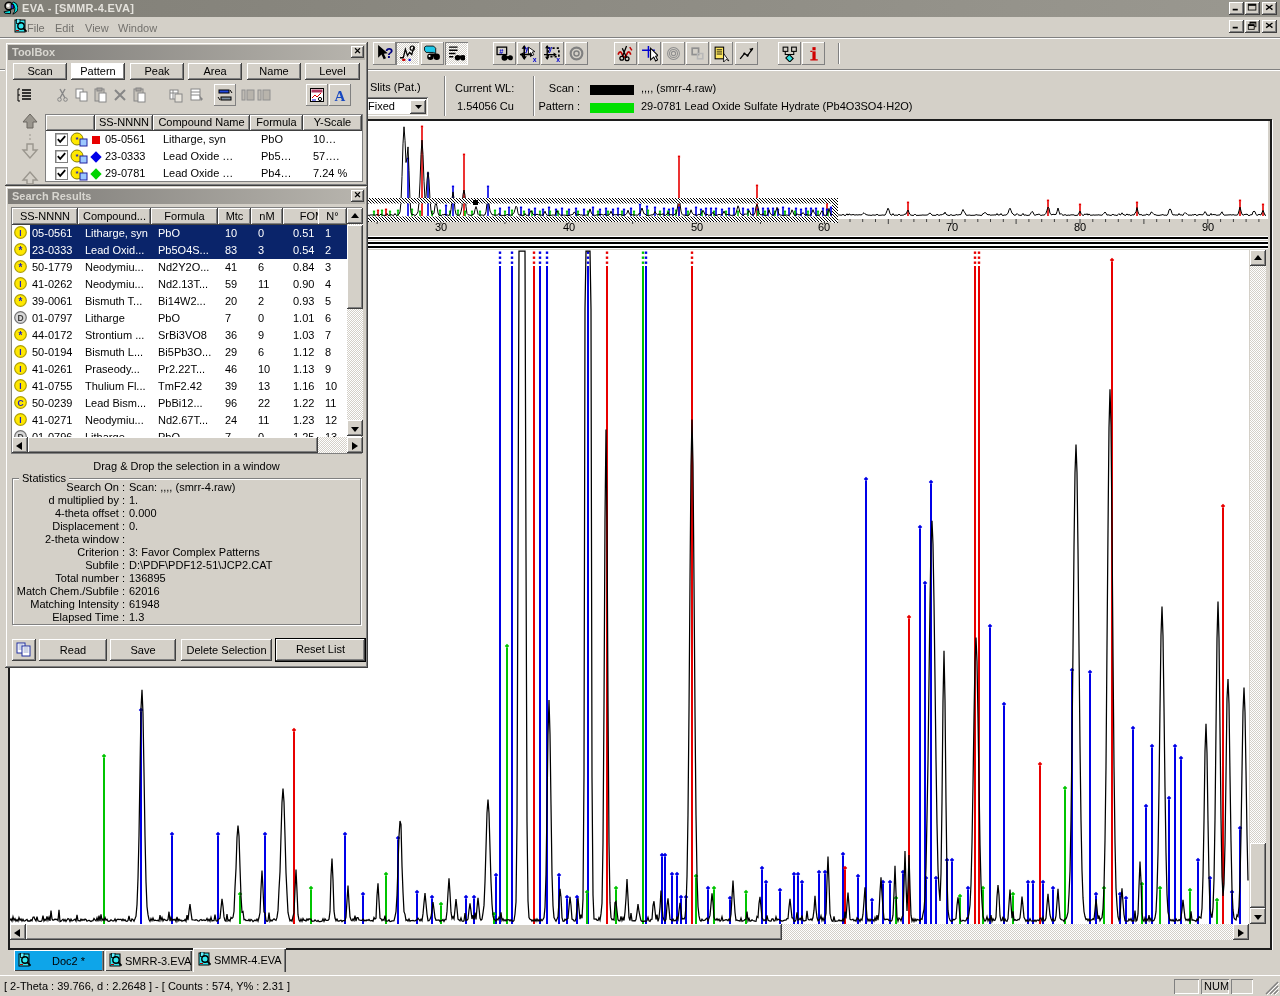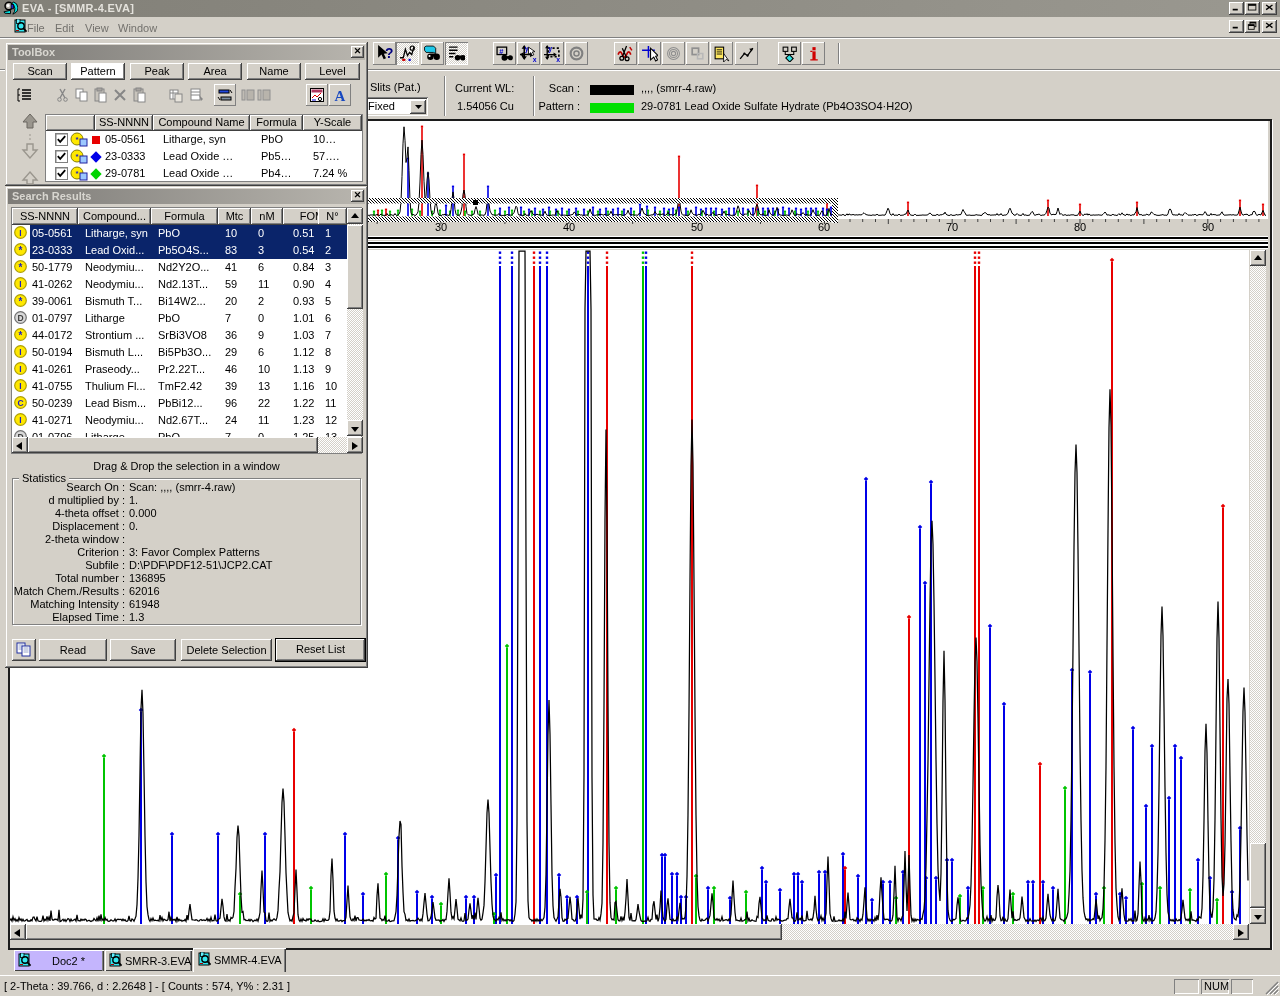--- a/index.html
+++ b/index.html
@@ -527,21 +527,21 @@
     </svg>
   </div>
 <div class="abs arrowbtn" style="left:1233px;top:924px;width:16px;height:16px">
     <svg width="9" height="10" viewBox="0 0 9 10">
       <path d="M8 5 L2 1 V9 Z" fill="#000"></path>
     </svg>
   </div>
 <div class="abs" style="left:26px;top:924px;width:756px;height:16px;background:#d4d0c8;box-shadow:inset -1px -1px 0 #404040,inset 1px 1px 0 #fff,inset -2px -2px 0 #808080"></div>
 <div class="abs" style="left:1249px;top:924px;width:17px;height:16px;background:#d4d0c8"></div>
 <div class="abs" style="left:0;top:950px;width:1280px;height:25px;background:#d4d0c8"></div>
-<div class="abs" style="left:14px;top:950px;width:90px;height:21px;background:#c4b5fd;white-space:nowrap;box-shadow:inset 1px 1px 0 #fff,inset -1px 0 0 #404040,inset -2px 0 0 #808080,inset 0 -1px 0 #404040">
+<div class="abs" style="left:14px;top:950px;width:90px;height:21px;background:#0ea5e9;white-space:nowrap;box-shadow:inset 1px 1px 0 #fff,inset -1px 0 0 #404040,inset -2px 0 0 #808080,inset 0 -1px 0 #404040">
     <span style="position:absolute;left:4px;top:3px"><svg width="14" height="14" viewBox="0 0 14 14">
         <rect x="1" y="1" width="10" height="12" fill="#35e8f0" stroke="#000" stroke-width="1"></rect>
         <rect x="2.5" y="0" width="3.5" height="4.5" fill="#60f0ff" stroke="#000" stroke-width="0.8"></rect>
         <circle cx="7" cy="7" r="3.2" fill="none" stroke="#000" stroke-width="1.4"></circle>
         <path d="M9.4 9.4 L12.6 12.6" stroke="#000" stroke-width="1.6"></path>
         <path d="M2 11.5 h3" stroke="#a00" stroke-width="1"></path>
       </svg></span>
     <span style="position:absolute;left:20px;top:5px"><span style="margin-left:18px">Doc2 *</span></span>
   </div>
 <div class="abs" style="left:105px;top:950px;width:87px;height:21px;background:#d4d0c8;white-space:nowrap;box-shadow:inset 1px 1px 0 #fff,inset -1px 0 0 #404040,inset -2px 0 0 #808080,inset 0 -1px 0 #404040">
@@ -967,21 +967,21 @@
     <div class="abs" style="left:0;top:334px;width:120px;text-align:right">Displacement :</div>
     <div class="abs" style="left:124px;top:334px">0.</div>
     <div class="abs" style="left:0;top:347px;width:120px;text-align:right">2-theta window :</div>
     <div class="abs" style="left:124px;top:347px"></div>
     <div class="abs" style="left:0;top:360px;width:120px;text-align:right">Criterion :</div>
     <div class="abs" style="left:124px;top:360px">3: Favor Complex Patterns</div>
     <div class="abs" style="left:0;top:373px;width:120px;text-align:right">Subfile :</div>
     <div class="abs" style="left:124px;top:373px">D:\PDF\PDF12-51\JCP2.CAT</div>
     <div class="abs" style="left:0;top:386px;width:120px;text-align:right">Total number :</div>
     <div class="abs" style="left:124px;top:386px">136895</div>
-    <div class="abs" style="left:0;top:399px;width:120px;text-align:right">Match Chem./Results :</div>
+    <div class="abs" style="left:0;top:399px;width:120px;text-align:right">Match Chem./Subfile :</div>
     <div class="abs" style="left:124px;top:399px">62016</div>
     <div class="abs" style="left:0;top:412px;width:120px;text-align:right">Matching Intensity :</div>
     <div class="abs" style="left:124px;top:412px">61948</div>
     <div class="abs" style="left:0;top:425px;width:120px;text-align:right">Elapsed Time :</div>
     <div class="abs" style="left:124px;top:425px">1.3</div>
     <div class="abs btn" style="left:7px;top:453px;width:24px;height:22px">
       <span style="position:absolute;left:4px;top:3px"><svg width="16" height="15" viewBox="0 0 16 15">
           <rect x="1" y="1" width="8" height="10" fill="#fff" stroke="#2030a0"></rect>
           <path d="M2.5 3 h5 M2.5 5 h5 M2.5 7 h5" stroke="#8090c0" stroke-width="0.8"></path>
           <rect x="6" y="4" width="8" height="10" fill="#fff" stroke="#2030a0"></rect>

